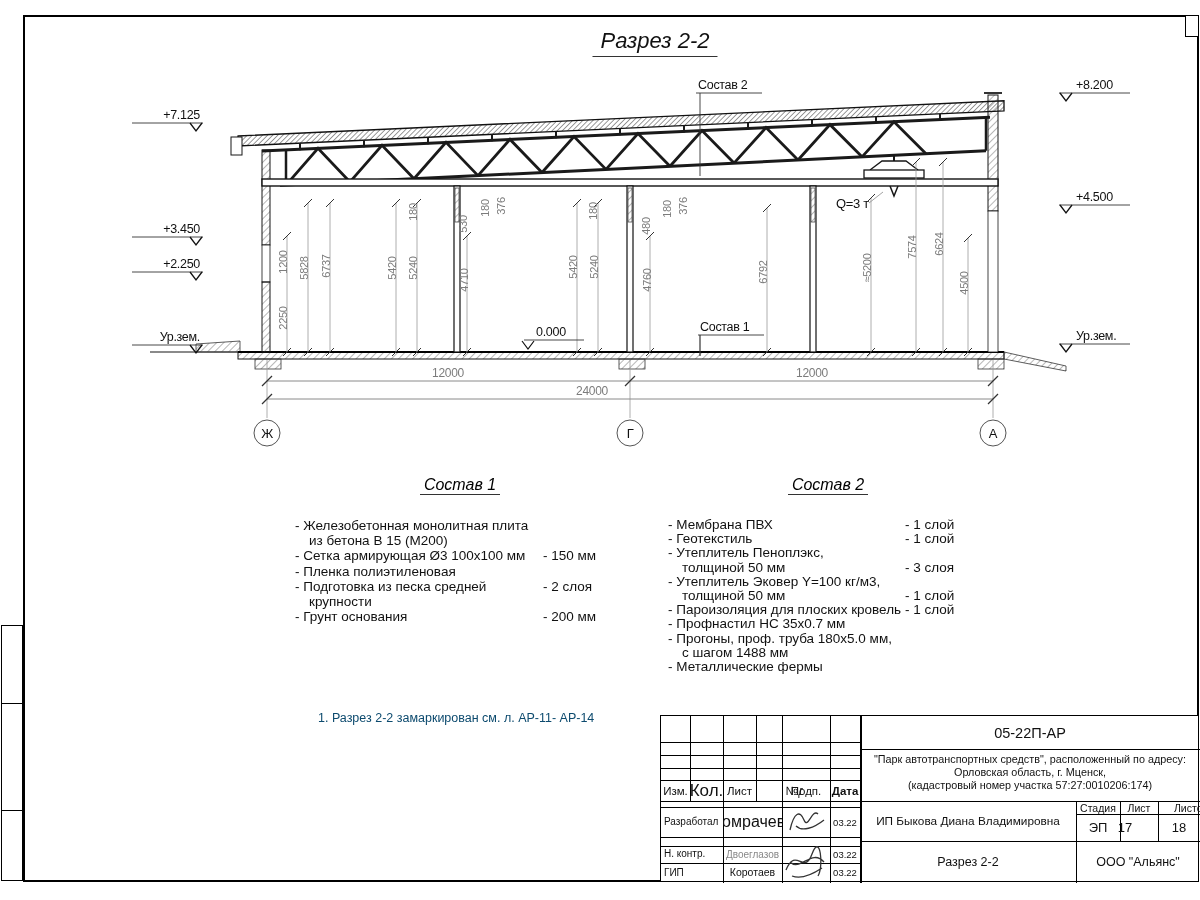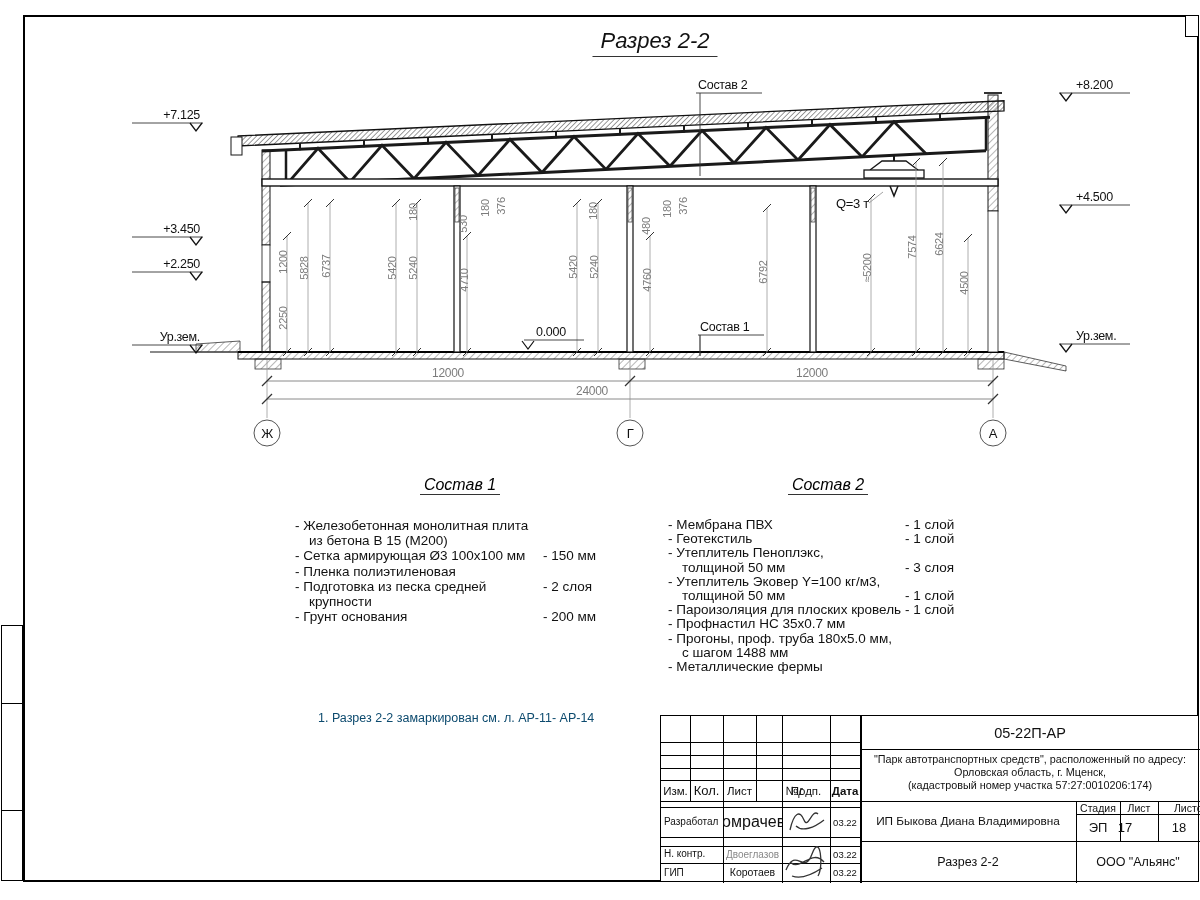--- a/index.html
+++ b/index.html
@@ -271,21 +271,21 @@
 
   <div class="hl" style="left:199px;top:33px;width:340px;"></div>
   <div class="hl" style="left:199px;top:85px;width:340px;"></div>
   <div class="hl" style="left:199px;top:125px;width:340px;"></div>
   <div class="hl" style="left:415px;top:98px;width:124px;"></div>
   <div class="vl" style="left:415px;top:85px;height:82px;"></div>
   <div class="vl" style="left:459px;top:85px;height:40px;"></div>
   <div class="vl" style="left:497px;top:85px;height:40px;"></div>
 
   <div class="tb-text cc" style="left:0;top:64px;width:29px;height:21px;font-size:11.5px;">Изм.</div>
-  <div class="tb-text cc" style="left:29px;top:64px;width:33px;height:21px;font-size:13px;">Кол.</div>
+  <div class="tb-text cc" style="left:29px;top:64px;width:33px;height:21px;font-size:17px;">Кол.</div>
   <div class="tb-text cc" style="left:62px;top:64px;width:33px;height:21px;font-size:11.5px;">Лист</div>
   <div class="tb-text cc" style="left:95px;top:64px;width:26px;height:21px;font-size:12px;padding-left:47px;">№док.</div>
   <div class="tb-text cc" style="left:121px;top:64px;width:48px;height:21px;font-size:11.5px;">Подп.</div>
   <div class="tb-text cc" style="left:169px;top:64px;width:30px;height:21px;font-size:11.5px;font-weight:bold;">Дата</div>
 
   <div class="tb-text" style="left:3px;top:100px;font-size:10px;">Разработал</div>
   <div class="tb-text cc" style="left:62px;top:91px;width:59px;height:30px;font-size:16px;">Домрачева</div>
   <div class="tb-text cc" style="left:169px;top:91px;width:30px;height:30px;font-size:9.5px;">03.22</div>
   <div class="tb-text" style="left:3px;top:132px;font-size:10px;">Н. контр.</div>
   <div class="tb-text cc" style="left:62px;top:130px;width:59px;height:17px;font-size:10px;color:#888;">Двоеглазов</div>

